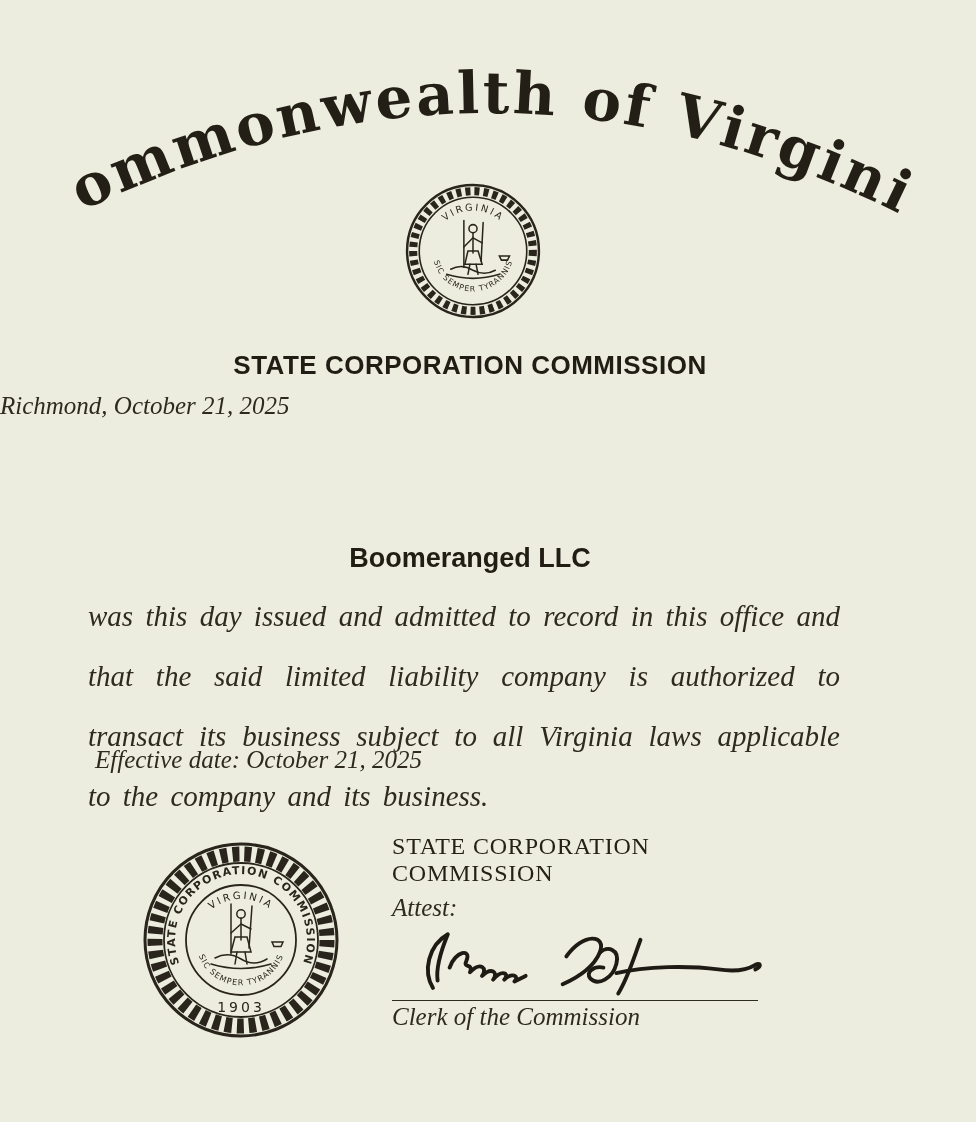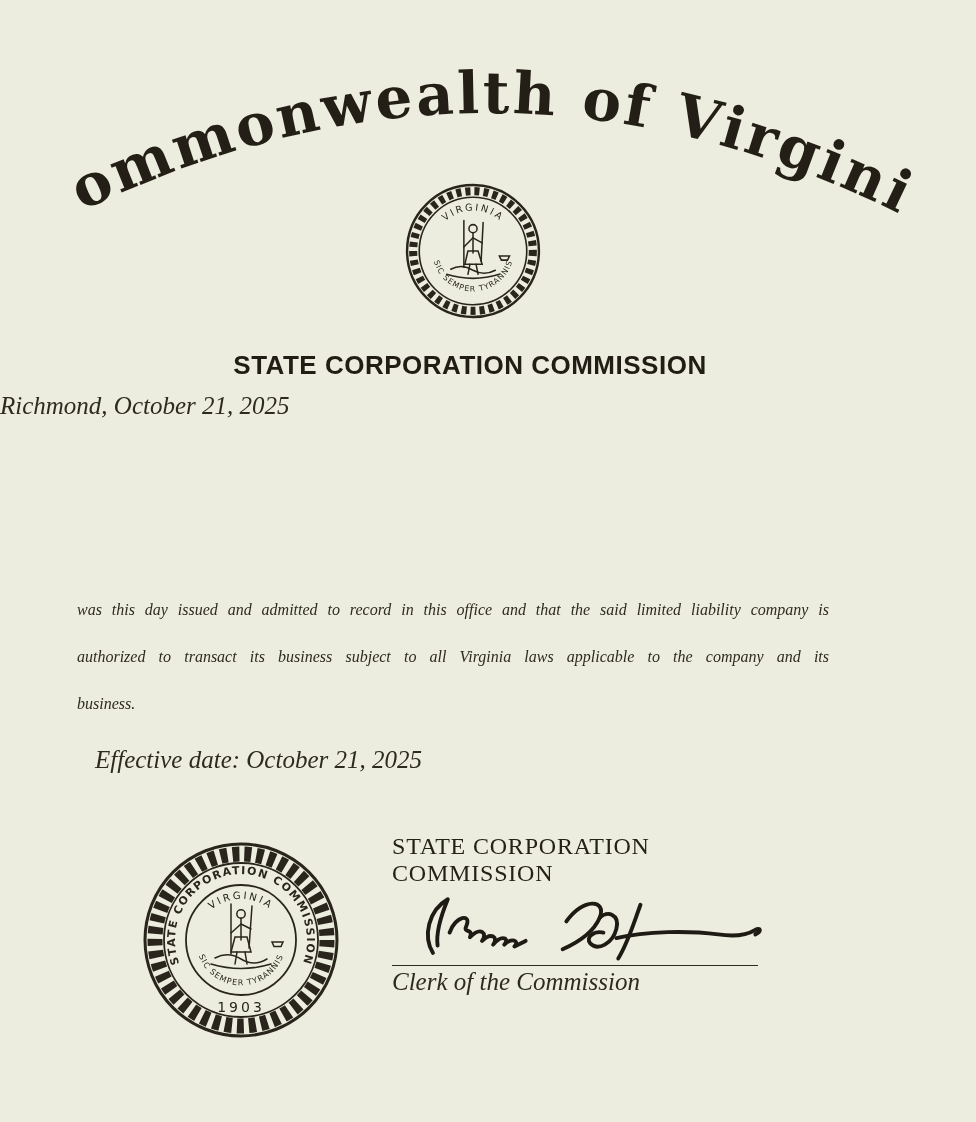--- a/index.html
+++ b/index.html
@@ -48,23 +48,23 @@
     font-style:italic;font-size:25px;
   }
   .company-name{
     left:0;top:543px;width:940px;
     text-align:center;
     font-family:"Liberation Sans", sans-serif;
     font-weight:bold;font-size:27px;
     color:#211D15;
   }
   .body-par{
-    left:77px;top:586px;width:752px;
-    font-style:italic;font-size:16px;
-    line-height:47px;
+    left:88px;top:586px;width:752px;
+    font-style:italic;font-size:29px;
+    line-height:60px;
     text-align:justify;
     text-align-last:left;
     word-spacing:5px;
   }
   .effective{
     left:95px;top:746px;width:600px;
     font-style:italic;font-size:25px;
   }
 
   
@@ -132,20 +132,21 @@
       <path d="M67,83 L65,93 M73,83 L75,93"></path>
       <path d="M48,88 Q59,82 70,89 Q81,95 92,89"></path>
       <path d="M44,93 Q70,101 96,93"></path>
       <path d="M96,75 h10 l-2,4 h-6 z"></path>
     </g>
   </svg>
 
   <div class="abs heading">STATE CORPORATION COMMISSION</div>
   <div class="abs dateline">Richmond, October 21, 2025</div>
 
+  <div class="abs company-name">Boomeranged LLC</div>
   <div class="abs body-par">was this day issued and admitted to record in this office and that the said limited liability company is authorized to transact its business subject to all Virginia laws applicable to the company and its business.</div>
   <div class="abs effective">Effective date: October 21, 2025</div>
 
   <svg class="abs bottom-seal" viewBox="0 0 200 200">
     <circle cx="100" cy="100" r="96" class="seal-stroke" stroke-width="3"></circle>
     <circle cx="100" cy="100" r="86" class="seal-stroke" stroke-width="15" stroke-dasharray="7 5"></circle>
     <circle cx="100" cy="100" r="77" class="seal-stroke" stroke-width="1.8"></circle>
     <circle cx="100" cy="100" r="55" class="seal-stroke" stroke-width="1.8"></circle>
     <path id="bsOuter" d="M45.9,137.9 A66,66 0 1 1 154.1,137.9" fill="none"></path>
     <path id="bsInTop" d="M60.7,81 A46,46 0 0 1 139.3,81" fill="none"></path>
@@ -169,20 +170,21 @@
       <path d="M94,97 L106,97 L110,112 L90,112 Z"></path>
       <path d="M96,112 L94,124 M104,112 L106,124"></path>
       <path d="M74,118 Q87,111 100,119 Q113,127 126,119"></path>
       <path d="M70,124 Q100,133 130,124"></path>
       <path d="M131,102 h11 l-2,4.5 h-7 z"></path>
     </g>
   </svg>
 
   <div class="abs attest-block">
     <div class="attest-heading">STATE CORPORATION COMMISSION</div>
+    <div class="attest-label">Attest:</div>
     <svg class="sig-svg" viewBox="0 0 380 80">
       <g fill="none" stroke="#1E1A14" stroke-width="4.2" stroke-linecap="round" stroke-linejoin="round">
         <path d="M14,68 C3,50 9,22 30,10 C23,27 17,46 19,60"></path>
         <path d="M32,46 C38,28 56,25 50,39 C46,47 58,41 54,51 C66,39 73,47 67,55 C77,45 85,51 79,59 C89,47 97,53 91,59 C99,51 108,55 102,61 L114,55"></path>
         <path d="M158,34 C176,8 202,10 194,30 C188,44 172,56 154,64"></path>
         <path d="M194,30 C202,22 216,26 212,42 C208,58 192,66 184,58 C178,51 188,44 198,46"></path>
         <path d="M238,16 C230,38 224,58 214,74"></path>
         <path d="M212,52 C244,44 292,44 322,48 C342,51 354,48 362,43 C368,40 369,45 362,48"></path>
       </g>
     </svg>

